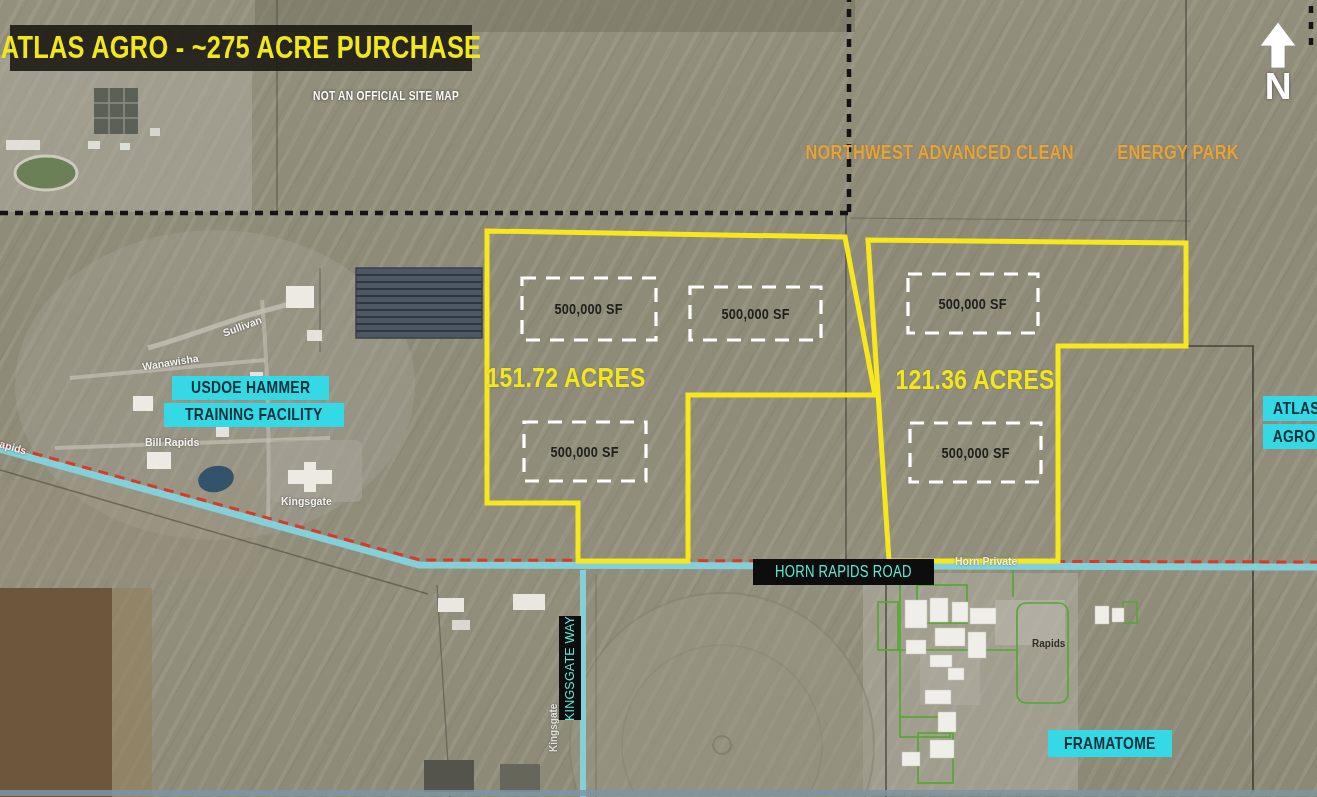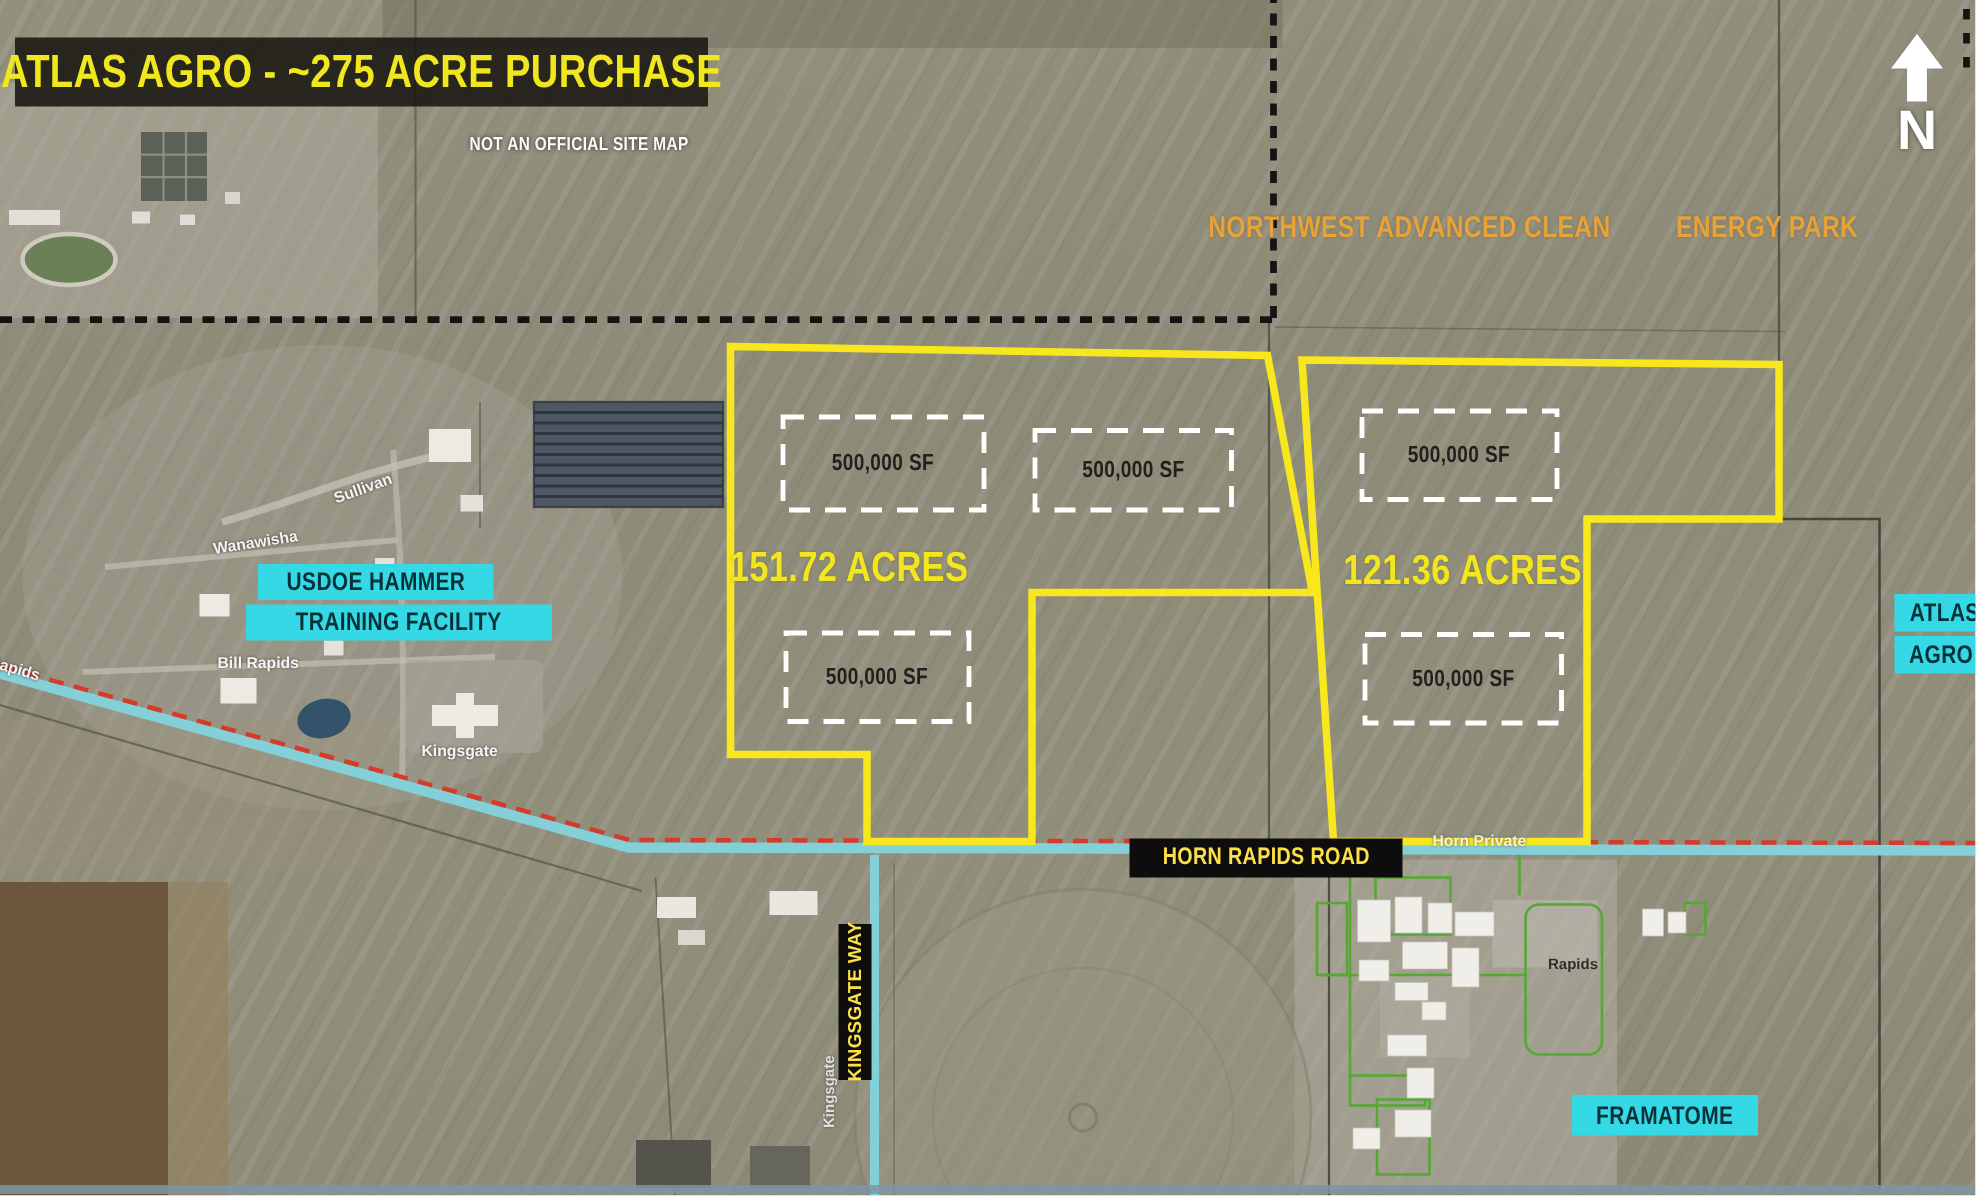--- a/index.html
+++ b/index.html
@@ -19,21 +19,21 @@
   .title-box{left:10px;top:25px;width:462px;height:46px;background:rgba(24,23,16,.88);}
   .title-box span{font-size:31px;font-weight:bold;color:#f0e71f;}
   .disclaimer{left:296px;top:87px;width:180px;height:18px;color:#fbfbf6;font-weight:bold;font-size:12.5px;text-shadow:0 0 3px rgba(40,40,34,.9);}
   .park{left:868px;top:120px;width:292px;height:64px;flex-direction:row;color:#e7a338;font-weight:bold;text-shadow:0 0 2px rgba(90,70,20,.35);}
   .park span{font-size:20px;line-height:31px;}
   .compass-n{left:1258px;top:66px;width:40px;height:42px;color:#fff;font-weight:bold;font-size:37px;text-shadow:0 0 3px rgba(60,60,55,.8);}
   .acreage span{font-size:28px;font-weight:bold;color:#f2e71e;text-shadow:0 0 2px rgba(90,85,10,.4);}
   .pad-lbl span{font-size:15.5px;font-weight:bold;color:#20201c;}
   .cyan-tag{background:#35d9e6;color:#083038;font-weight:bold;}
   .cyan-tag span{font-size:17px;}
-  .blk-tag{background:#0d0d0d;color:#fde047;font-weight:bold;}
+  .blk-tag{background:#0d0d0d;color:#5eead4;font-weight:normal;}
   .street{position:absolute;color:rgba(255,255,255,.93);font-size:10.5px;font-weight:bold;text-shadow:0 0 2px rgba(55,55,48,.95);white-space:nowrap;}
   .vert{writing-mode:vertical-rl;transform:rotate(180deg);}
 </style>
 </head>
 <body>
 
 <div id="stage">
 
   <div class="layer dunes"></div>
   <div class="topshade"></div>
@@ -184,21 +184,21 @@
   <div class="lbl pad-lbl" style="left:908px;top:274px;width:130px;height:59px;">
     <span class="cond">500,000 SF</span>
   </div>
   <div class="lbl pad-lbl" style="left:910px;top:423px;width:131px;height:59px;">
     <span class="cond">500,000 SF</span>
   </div>
 
   <div class="lbl cyan-tag" style="left:172px;top:376px;height:24px;padding:0 6px;">
     <span class="cond">USDOE HAMMER</span>
   </div>
-  <div class="lbl cyan-tag" style="left:164px;top:403px;height:24px;padding:0 18px;">
+  <div class="lbl cyan-tag" style="left:164px;top:403px;height:24px;padding:0 6px;">
     <span class="cond">TRAINING FACILITY</span>
   </div>
   <div class="lbl cyan-tag" style="left:1263px;top:396px;height:25px;padding:0 5px;">
     <span class="cond">ATLAS</span>
   </div>
   <div class="lbl cyan-tag" style="left:1263px;top:424px;height:25px;padding:0 5px;">
     <span class="cond">AGRO</span>
   </div>
   <div class="lbl cyan-tag" style="left:1048px;top:730px;height:27px;padding:0 6px;justify-content:center;">
     <span class="cond">FRAMATOME</span>

